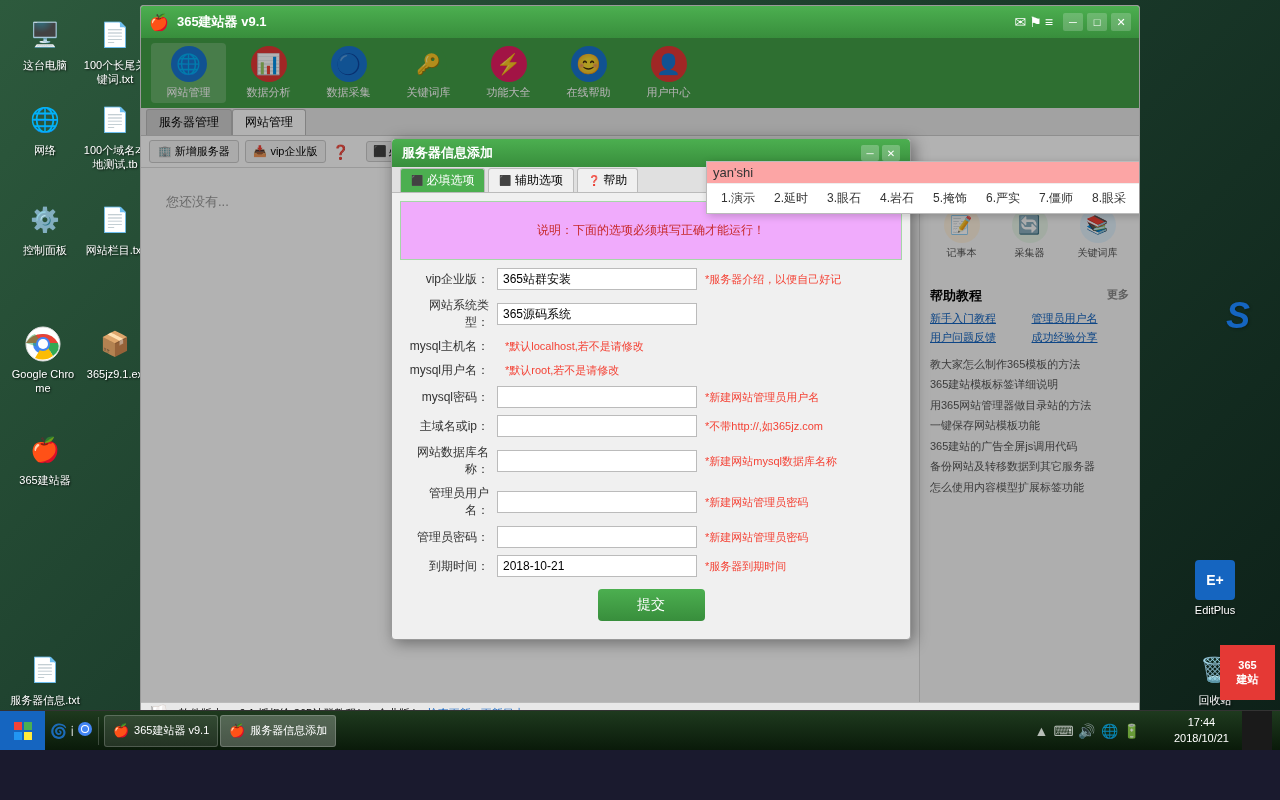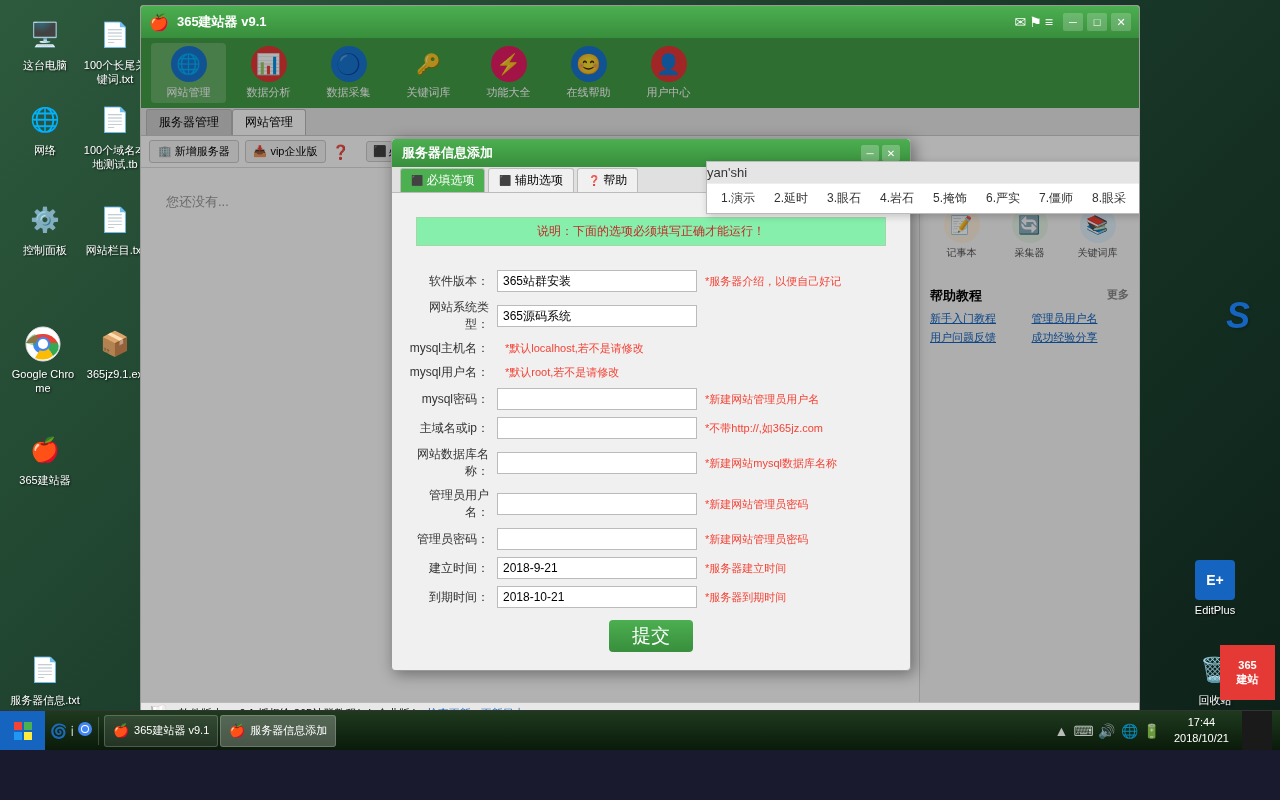--- a/index.html
+++ b/index.html
@@ -251,24 +251,24 @@
       border-bottom: none;
       display: flex;
       align-items: center;
       gap: 3px;
     }
     .modal-tab.active { background: #4caf50; color: white; }
     .modal-tab.inactive { background: #f0f0f0; }
 
     
     .modal-notice {
-      background: #86efac;
+      background: #f0abfc;
       border: 1px solid #a5d6a7;
-      margin: 24px;
-      padding: 5px 10px;
+      margin: 8px;
+      padding: 20px 10px;
       color: #c62828;
       font-size: 12px;
       text-align: center;
     }
 
     
     .form-body {
       padding: 0 15px 10px;
     }
     .form-row {
@@ -293,47 +293,47 @@
       background: white;
     }
     .form-hint {
       margin-left: 8px;
       color: #f44336;
       font-size: 11px;
     }
     .form-submit {
       display: block;
       margin: 12px auto 8px;
-      width: 84px;
+      width: 107px;
       height: 32px;
       background: linear-gradient(to bottom, #4caf50, #388e3c);
       color: white;
       border: none;
       border-radius: 4px;
-      font-size: 19px;
+      font-size: 14px;
       cursor: pointer;
     }
 
     
     .autocomplete-dropdown {
       position: absolute;
       top: 155px;
       left: 565px;
       width: 570px;
       background: white;
       border: 1px solid #bbb;
       z-index: 200;
       box-shadow: 2px 2px 8px rgba(0,0,0,0.2);
     }
     .autocomplete-input-row {
       display: flex;
       align-items: center;
       border-bottom: 1px solid #eee;
-      padding: 3px 0;
-      background: #e5e5e5;
+      padding: 3px 6px;
+      background: #fca5a5;
     }
     .autocomplete-input {
       border: none;
       outline: none;
       font-size: 13px;
       background: transparent;
       width: 100%;
       color: #333;
     }
     .autocomplete-items {
@@ -692,20 +692,29 @@
           <div class="help-title">
             <span>帮助教程</span>
             <span style="color:#888;font-size:11px;cursor:pointer;">更多</span>
           </div>
           <div class="help-links">
             <div class="help-link">新手入门教程</div>
             <div class="help-link">管理员用户名</div>
             <div class="help-link">用户问题反馈</div>
             <div class="help-link">成功经验分享</div>
           </div>
+          <div>
+            <div class="help-article">教大家怎么制作365模板的方法</div>
+            <div class="help-article">365建站模板标签详细说明</div>
+            <div class="help-article">用365网站管理器做目录站的方法</div>
+            <div class="help-article">一键保存网站模板功能</div>
+            <div class="help-article">365建站的广告全屏js调用代码</div>
+            <div class="help-article">备份网站及转移数据到其它服务器</div>
+            <div class="help-article">怎么使用内容模型扩展标签功能</div>
+          </div>
         </div>
       </div>
     </div>
 
     <div class="modal-overlay">
 
       <div class="modal">
 
         <div class="modal-title">
           <span>服务器信息添加</span>
@@ -730,21 +739,21 @@
           </div>
         </div>
 
         <div class="modal-notice">
           <span>说明：下面的选项必须填写正确才能运行！</span>
         </div>
 
         <div class="form-body">
 
           <div class="form-row">
-            <label class="form-label">软件版本：</label>
+            <label class="form-label">vip企业版：</label>
             <input class="form-input" type="text" value="365站群安装" style="">
             <span class="form-hint">*服务器介绍，以便自己好记</span>
           </div>
 
           <div class="form-row">
             <label class="form-label">网站系统类型：</label>
             <input class="form-input" type="text" value="365源码系统" style="">
           </div>
 
           <div class="form-row">
@@ -780,25 +789,20 @@
             <input class="form-input" type="text" value="" style="">
             <span class="form-hint">*新建网站管理员密码</span>
           </div>
 
           <div class="form-row">
             <label class="form-label">管理员密码：</label>
             <input class="form-input" type="password" value="" style="">
             <span class="form-hint">*新建网站管理员密码</span>
           </div>
 
-          <div class="form-row">
-            <label class="form-label">建立时间：</label>
-            <input class="form-input" type="text" value="2018-9-21" style="">
-            <span class="form-hint">*服务器建立时间</span>
-          </div>
 
           <div class="form-row">
             <label class="form-label">到期时间：</label>
             <input class="form-input" type="text" value="2018-10-21" style="">
             <span class="form-hint">*服务器到期时间</span>
           </div>
 
           <button class="form-submit">提交</button>
         </div>
       </div>
@@ -864,18 +868,18 @@
         <span>服务器信息添加</span>
       </div>
     </div>
 
     <div class="taskbar-tray">
       <span class="tray-icon">▲</span>
       <span class="tray-icon">⌨</span>
       <span class="tray-icon">🔊</span>
       <span class="tray-icon">🌐</span>
       <span class="tray-icon">🔋</span>
-      <div class="taskbar-clock" style="white-space:pre-line;">17:44
+      <div class="taskbar-clock" style="white-space:pre-line;margin-left:20px;">17:44
 2018/10/21</div>
       <div style="width:30px;height:40px;background:#1a1a1a;cursor:pointer;"></div>
     </div>
   </div>
 </div>
 
 </body></html>

